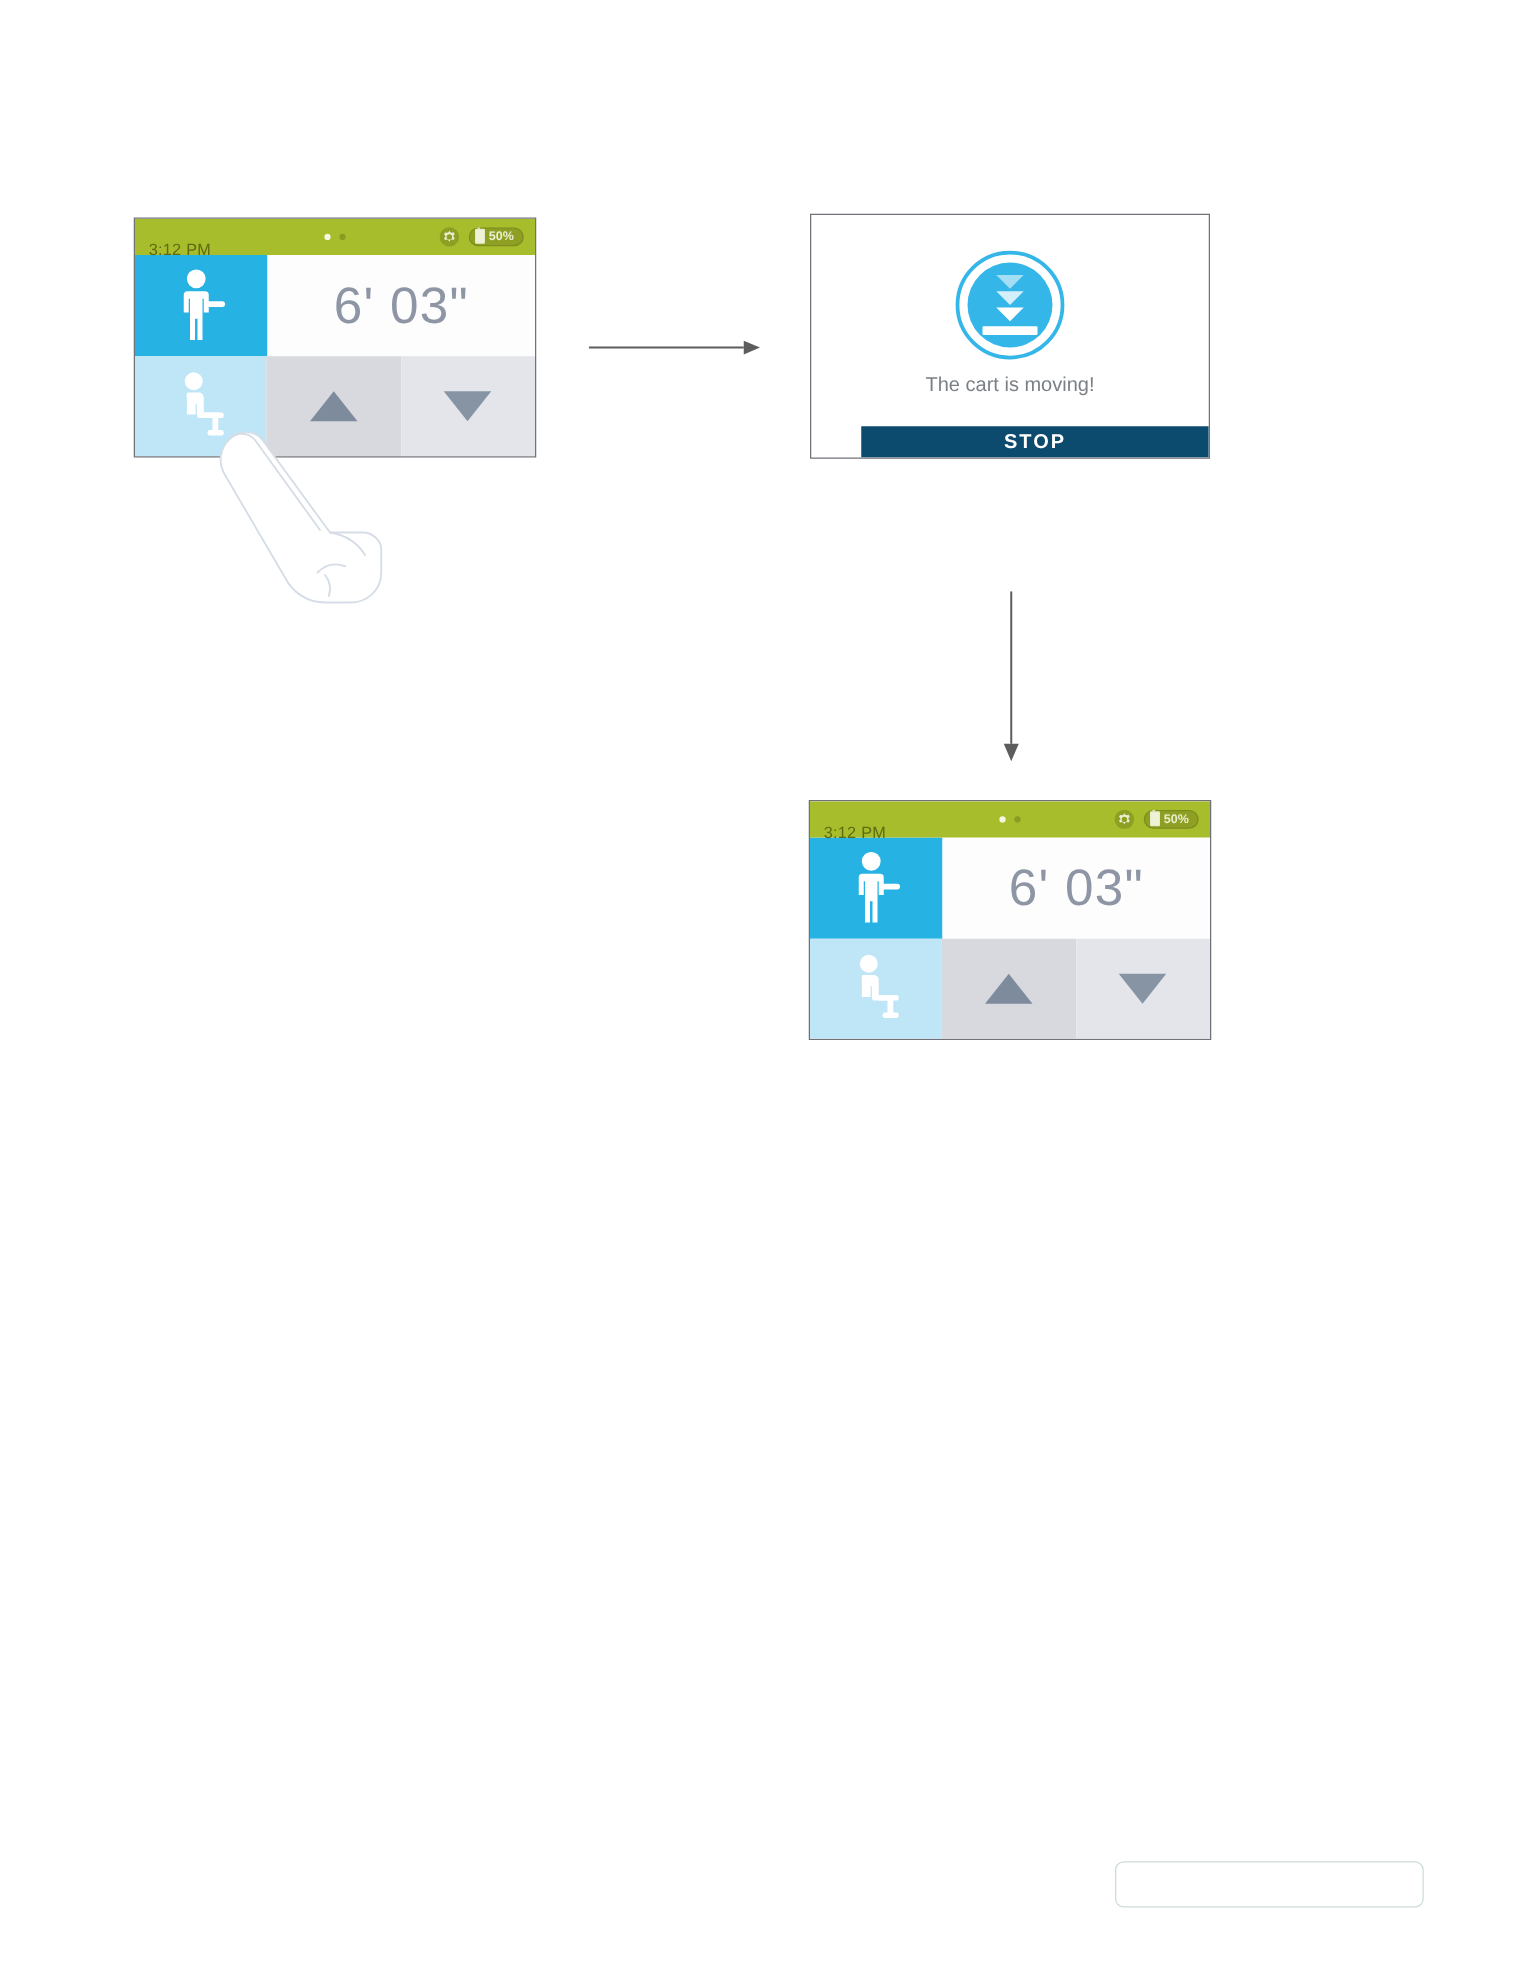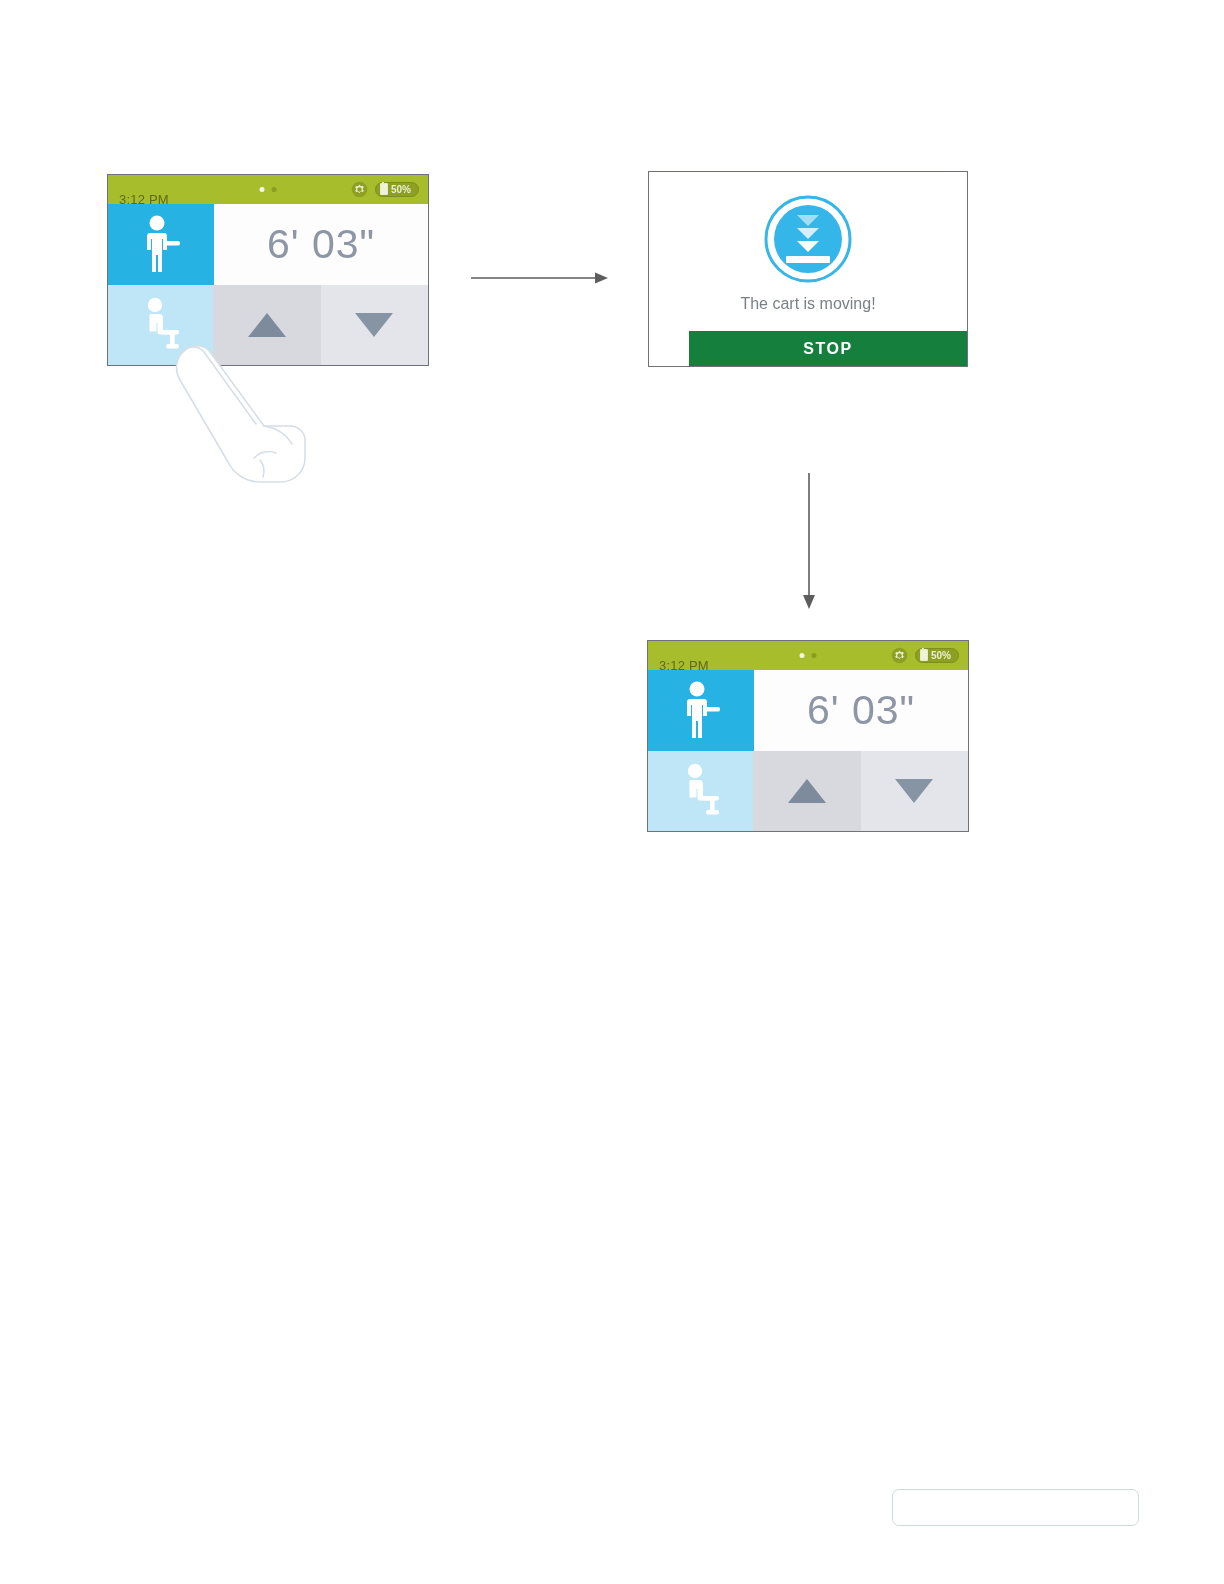--- a/index.html
+++ b/index.html
@@ -191,22 +191,22 @@
     width: 88px; height: 88px;
     position: relative;
   }
   .dialog-msg {
     margin-top: 12px;
     color: #7b8087;
     font-size: 16px;
     white-space: nowrap;
   }
   .stop-bar {
-    height: 35px;
-    background: #15803d;
+    height: 25px;
+    background: #0c4a6e;
     display: flex;
     align-items: center;
     justify-content: center;
     margin-left: 40px;
   }
   .stop-label {
     color: #ffffff;
     font-size: 16px;
     font-weight: bold;
     letter-spacing: 1.6px;

